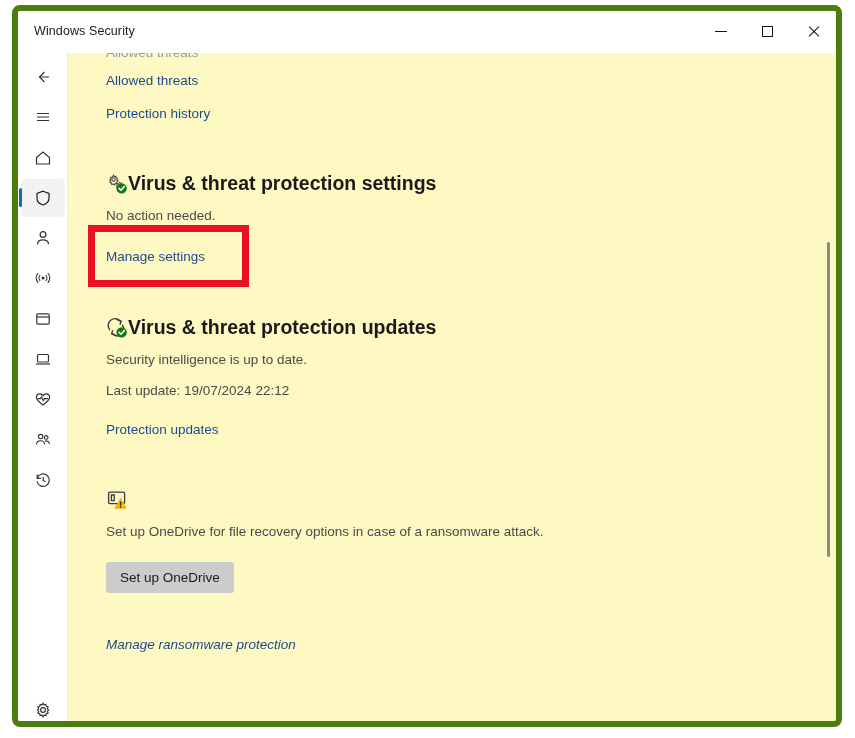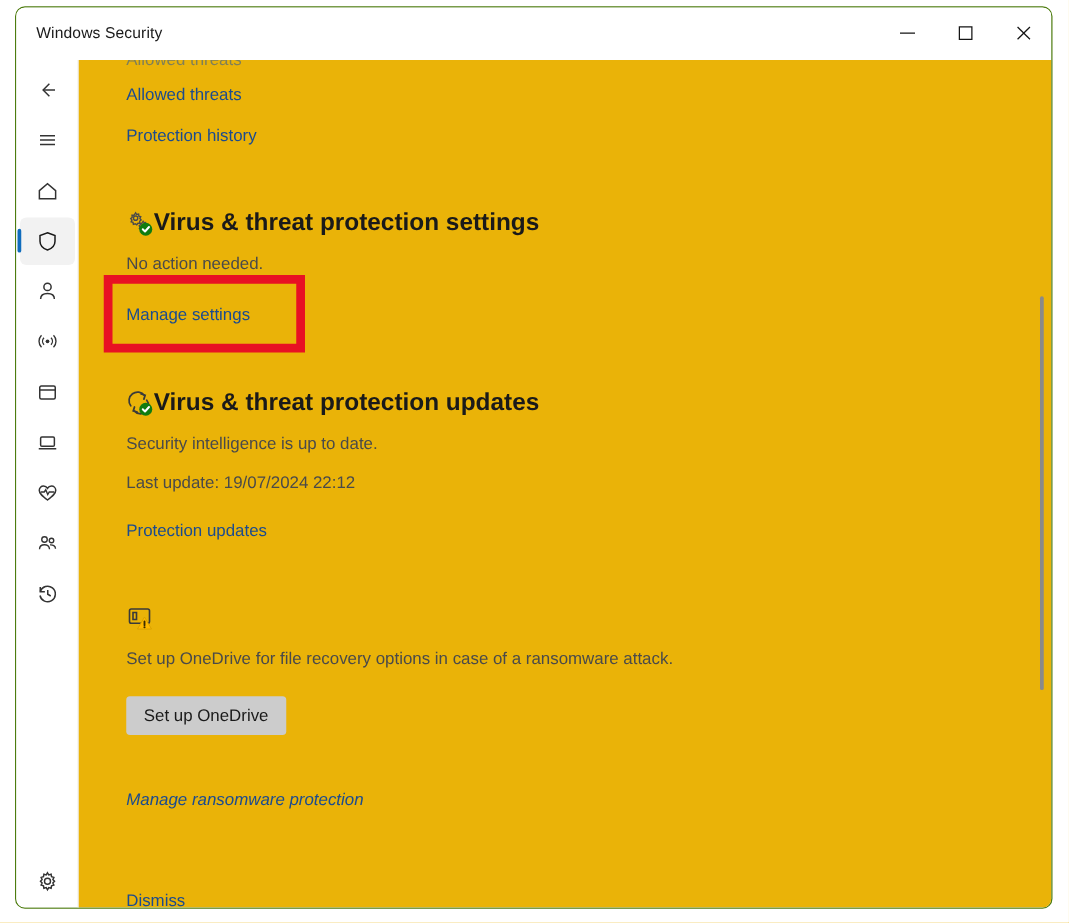--- a/index.html
+++ b/index.html
@@ -12,21 +12,21 @@
     font-family: "Liberation Sans", sans-serif;
   }
 
   #window {
     position: absolute;
     left: 12px;
     top: 5px;
     width: 830px;
     height: 722px;
     background: #ffffff;
-    border: 1px solid #4d7c0f;
+    border: 6px solid #4d7c0f;
     border-radius: 8px;
     box-sizing: border-box;
     overflow: hidden;
   }
 
   
   #titlebar {
     position: absolute;
     left: 0; top: 0;
     width: 100%;
@@ -109,21 +109,21 @@
   }
   .nav-item svg { display: block; }
 
   
   #content {
     position: absolute;
     left: 50px;
     top: 42px;
     right: 0;
     bottom: 0;
-    background: #eab308;
+    background: #fef9c3;
     overflow: hidden;
   }
   #content-inner {
     position: absolute;
     left: 0; top: 0;
     width: 100%;
   }
 
   .clipped-row {
     position: absolute;

